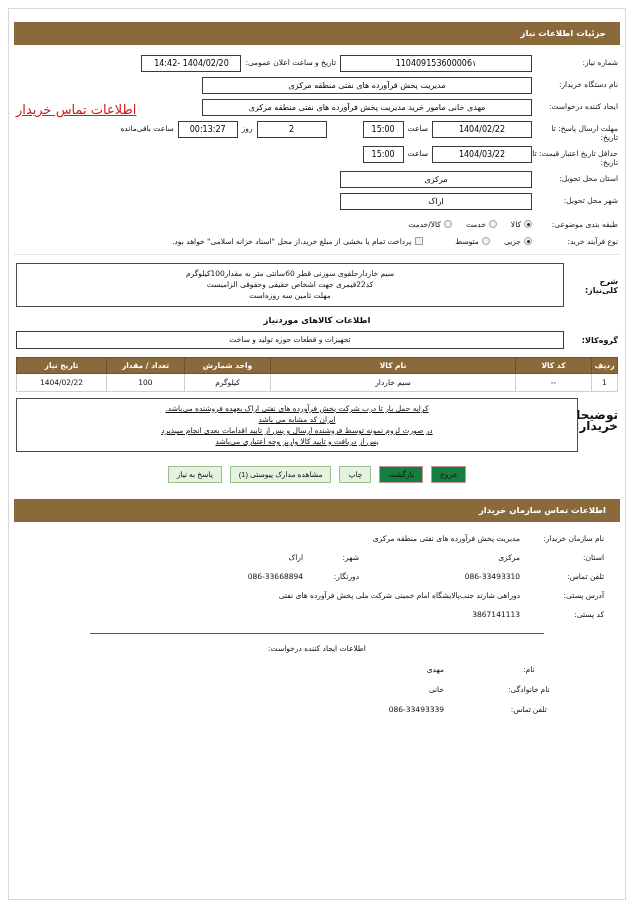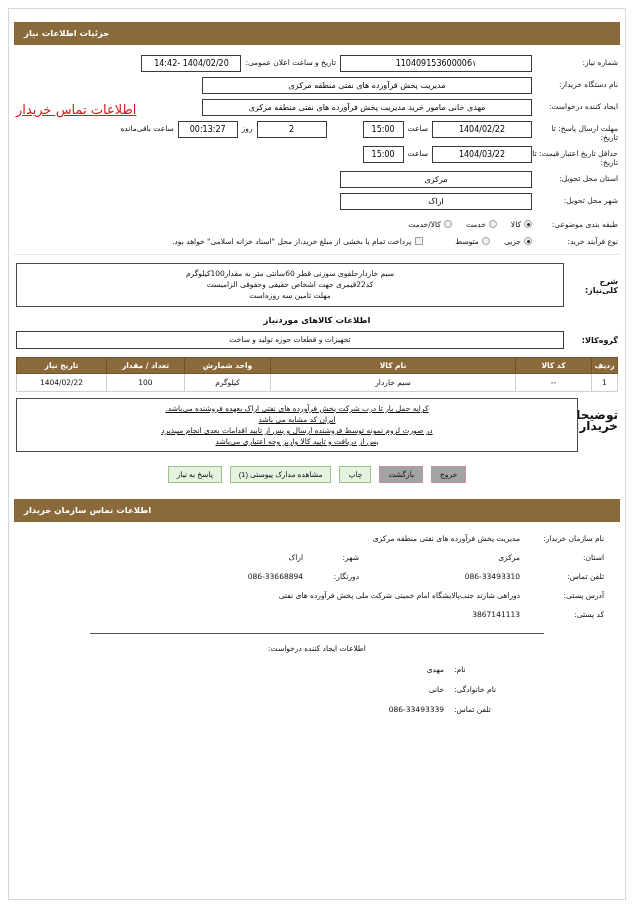--- a/index.html
+++ b/index.html
@@ -40,21 +40,21 @@
   }
   .content { position: relative; z-index: 2; }
 
   
   .bar {
     background: #8a6a3b;
     color: #ffffff;
     font-weight: bold;
     font-size: 8.5px;
     padding: 6px 14px 7px 10px;
-    text-align: left;
+    text-align: right;
     letter-spacing: 0px;
   }
   .bar-wrap { padding: 0 14px; }
 
   
   .form-area { padding: 10px 16px 0 16px; }
   .frow {
     display: flex;
     flex-direction: row;
     align-items: flex-start;
@@ -210,37 +210,37 @@
     font-size: 7.5px;
     padding: 3px 8px;
     min-height: 15px;
     line-height: 9px;
     text-align: center;
     cursor: pointer;
     white-space: nowrap;
     color: #111;
   }
   .btn.green { background: #e6f2e0; border-color: #9cbf8c; }
-  .btn.pink  { background: #a3a3a3; border-color: #c9929a; }
+  .btn.pink  { background: #15803d; border-color: #c9929a; }
 
   
   .contact-area { padding: 12px 30px 0 30px; }
   .crow { display: flex; align-items: baseline; margin-bottom: 10px; font-size: 7.5px; }
   .clbl { width: 70px; flex: 0 0 70px; text-align: right; color: #111; }
   .cval { flex: 0 0 auto; padding-right: 14px; color: #111; }
   .cval.wide { min-width: 200px; }
   .clbl2 { width: 46px; flex: 0 0 46px; text-align: right; }
   .cval2 { flex: 0 0 auto; padding-right: 10px; }
   .hr {
     border: none; border-top: 1px solid #555;
     margin: 14px 60px 10px 60px;
   }
   .sub-title { font-size: 7.5px; text-align: center; margin: 10px 0 12px 0; }
   .rrow { display: flex; font-size: 7.5px; margin-bottom: 11px; }
-  .rlbl { width: 150px; flex: 0 0 150px; text-align: left; }
+  .rlbl { width: 150px; flex: 0 0 150px; text-align: center; font-family: Liberation Serif, serif; }
   .rval { flex: 0 0 auto; padding-right: 10px; }
   .divider-light { height: 1px; background: #e2e2e2; margin: 6px 14px; }
 </style>
 </head>
 <body>
 
 <div class="page">
 
   <svg class="watermark" viewBox="0 0 634 380" xmlns="http://www.w3.org/2000/svg">
     <g fill="none" stroke="#d9d9d9" stroke-width="9">

